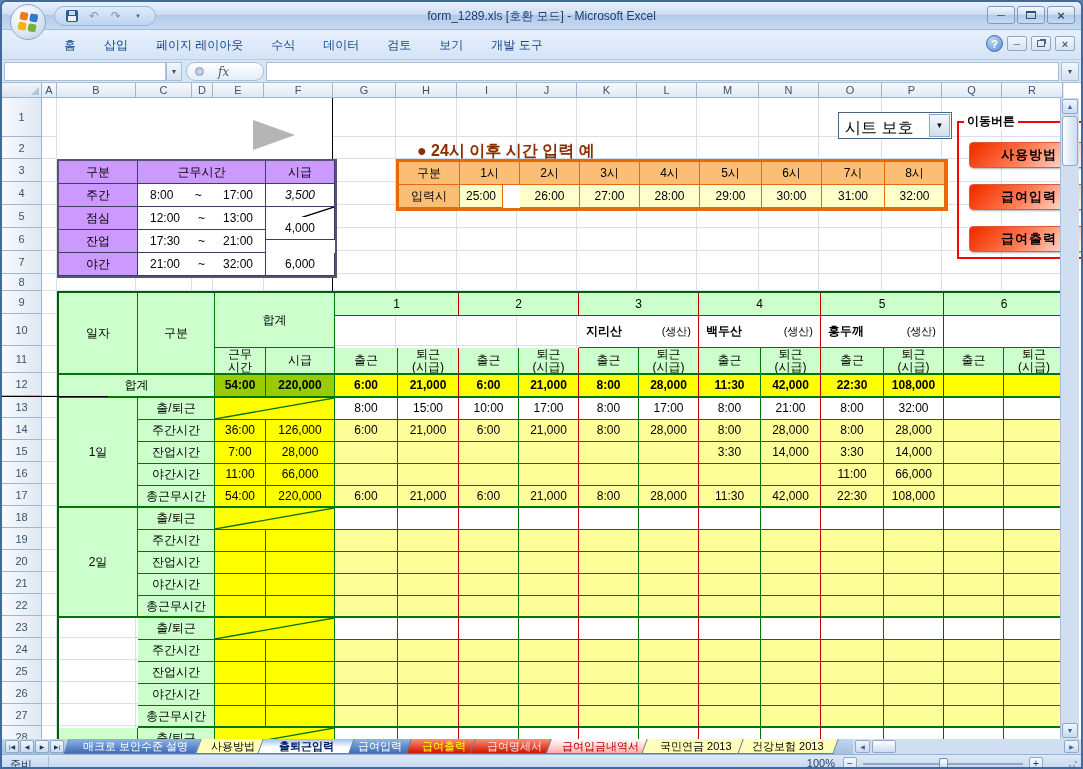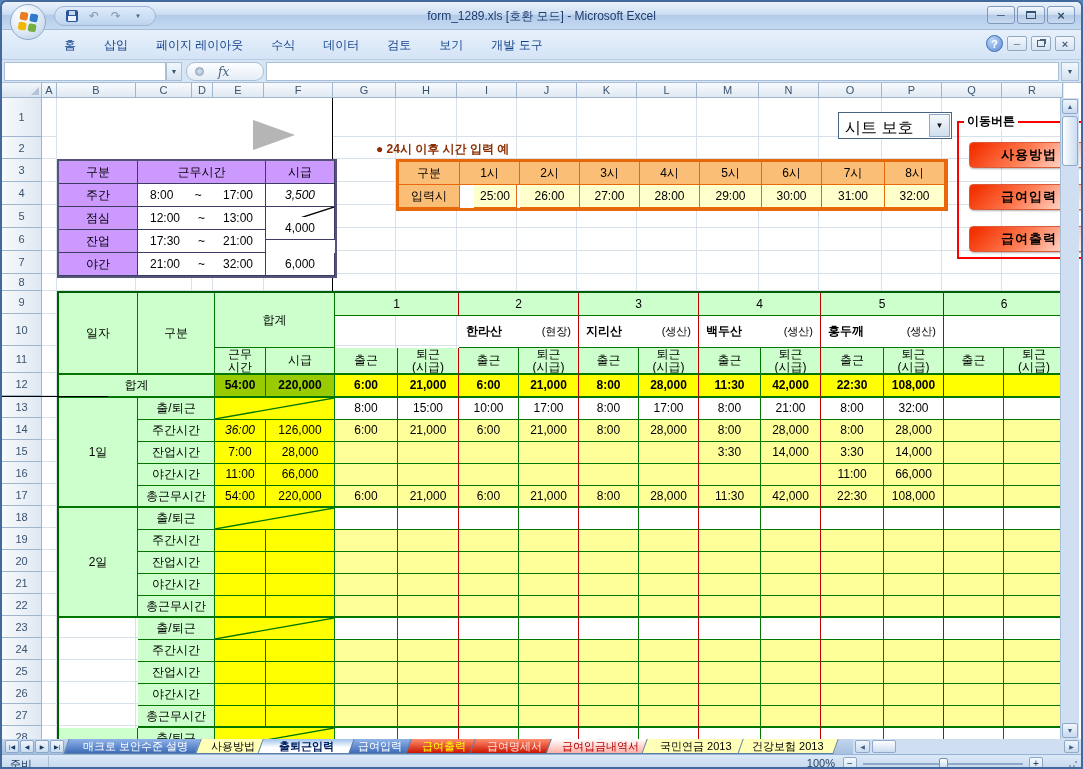--- a/index.html
+++ b/index.html
@@ -67,21 +67,21 @@
 
 #banner{position:absolute;left:57px;top:109px;width:196px;height:42px;border-radius:12px;z-index:3;
   background:linear-gradient(#F4FFD2 0%,#C5EC7D 40%,#8FCC35 55%,#9CD741 100%);
   border:2px solid #79AB34;box-shadow:inset 0 2px 2px rgba(255,255,255,.8),1px 2px 3px rgba(0,0,0,.25);
   display:flex;align-items:center;justify-content:center;font-size:20px;font-weight:bold;color:#000;letter-spacing:1px}
 #bannerArrow{position:absolute;left:251px;top:118px;width:0;height:0;z-index:2;
   border-left:42px solid #B5B5B5;border-top:15px solid transparent;border-bottom:15px solid transparent}
 #rate,#ot,#ts{position:absolute;z-index:3;background:#FFF}
 #rate{left:55px;top:157px;width:280px;height:119px;border:2px solid #54547A;overflow:hidden}
 #ot{left:394px;top:157px;width:552px;height:52px;border:3px solid #E8690B;overflow:hidden}
-#otlabel{position:absolute;left:374px;top:139px;z-index:3;font-size:12px;font-weight:bold;color:#8B2E00}
+#otlabel{position:absolute;left:415px;top:139px;z-index:3;font-size:16px;font-weight:bold;color:#8B2E00}
 #ts{left:55px;top:289px;width:1010px;height:552px;border:2px solid #005E00;overflow:hidden;background:transparent}
 #combo{position:absolute;left:836px;top:110px;width:114px;height:27px;z-index:3;border:1px solid #49657F;background:#FFF}
 #combo .val{position:absolute;left:6px;top:5px;font-size:16px;color:#000}
 #combo .drop{position:absolute;right:1px;top:1px;bottom:1px;width:21px;background:linear-gradient(#F4F8FC,#CFDEEE);
   border:1px solid #8FA8C8;display:flex;align-items:center;justify-content:center;font-size:8px;color:#111}
 #navpanel{position:absolute;left:955px;top:119px;width:140px;height:138px;border:2px solid #F00;z-index:3}
 #navtitle{position:absolute;left:962px;top:111px;z-index:4;background:#FFF;padding:0 3px;font-size:12px;font-weight:bold;color:#000}
 .navbtn{position:absolute;left:967px;width:120px;height:26px;z-index:4;border-radius:4px;border:1px solid #D95B3A;
   background:linear-gradient(135deg,#F23000 5%,#FF7A50 45%,#FFE9E2 90%,#FFFFFF);
   box-shadow:1px 1px 2px rgba(0,0,0,.3);display:flex;align-items:center;justify-content:center;
@@ -311,42 +311,41 @@
       <div class="c" style="left: 0px; top: 0px; width: 61px; height: 23px; background: rgb(251, 190, 119); border-right: 1px solid rgb(232, 105, 11); border-bottom: 1px solid rgb(232, 105, 11);">구분</div>
       <div class="c" style="left: 61px; top: 0px; width: 60px; height: 23px; background: rgb(251, 190, 119); border-right: 1px solid rgb(232, 105, 11); border-bottom: 1px solid rgb(232, 105, 11);">1시</div>
       <div class="c" style="left: 121px; top: 0px; width: 60px; height: 23px; background: rgb(251, 190, 119); border-right: 1px solid rgb(232, 105, 11); border-bottom: 1px solid rgb(232, 105, 11);">2시</div>
       <div class="c" style="left: 181px; top: 0px; width: 60px; height: 23px; background: rgb(251, 190, 119); border-right: 1px solid rgb(232, 105, 11); border-bottom: 1px solid rgb(232, 105, 11);">3시</div>
       <div class="c" style="left: 241px; top: 0px; width: 60px; height: 23px; background: rgb(251, 190, 119); border-right: 1px solid rgb(232, 105, 11); border-bottom: 1px solid rgb(232, 105, 11);">4시</div>
       <div class="c" style="left: 301px; top: 0px; width: 62px; height: 23px; background: rgb(251, 190, 119); border-right: 1px solid rgb(232, 105, 11); border-bottom: 1px solid rgb(232, 105, 11);">5시</div>
       <div class="c" style="left: 363px; top: 0px; width: 60px; height: 23px; background: rgb(251, 190, 119); border-right: 1px solid rgb(232, 105, 11); border-bottom: 1px solid rgb(232, 105, 11);">6시</div>
       <div class="c" style="left: 423px; top: 0px; width: 63px; height: 23px; background: rgb(251, 190, 119); border-right: 1px solid rgb(232, 105, 11); border-bottom: 1px solid rgb(232, 105, 11);">7시</div>
       <div class="c" style="left: 486px; top: 0px; width: 60px; height: 23px; background: rgb(251, 190, 119); border-right: 1px solid rgb(232, 105, 11); border-bottom: 1px solid rgb(232, 105, 11);">8시</div>
       <div class="c" style="left: 0px; top: 23px; width: 61px; height: 23px; background: rgb(251, 190, 119); border-right: 1px solid rgb(232, 105, 11); border-bottom: 1px solid rgb(232, 105, 11);">입력시</div>
-      <div class="c" style="left: 75px; top: 23px; width: 43px; height: 23px; background: rgb(255, 255, 204); border-right: 1px solid rgb(232, 105, 11); border-bottom: 1px solid rgb(232, 105, 11);">25:00</div>
+      <div class="c" style="left: 61px; top: 23px; width: 43px; height: 23px; background: rgb(255, 255, 204); border-right: 1px solid rgb(232, 105, 11); border-bottom: 1px solid rgb(232, 105, 11);">25:00</div>
       <div class="c" style="left: 121px; top: 23px; width: 60px; height: 23px; background: rgb(255, 255, 204); border-right: 1px solid rgb(232, 105, 11); border-bottom: 1px solid rgb(232, 105, 11);">26:00</div>
       <div class="c" style="left: 181px; top: 23px; width: 60px; height: 23px; background: rgb(255, 255, 204); border-right: 1px solid rgb(232, 105, 11); border-bottom: 1px solid rgb(232, 105, 11);">27:00</div>
       <div class="c" style="left: 241px; top: 23px; width: 60px; height: 23px; background: rgb(255, 255, 204); border-right: 1px solid rgb(232, 105, 11); border-bottom: 1px solid rgb(232, 105, 11);">28:00</div>
       <div class="c" style="left: 301px; top: 23px; width: 62px; height: 23px; background: rgb(255, 255, 204); border-right: 1px solid rgb(232, 105, 11); border-bottom: 1px solid rgb(232, 105, 11);">29:00</div>
       <div class="c" style="left: 363px; top: 23px; width: 60px; height: 23px; background: rgb(255, 255, 204); border-right: 1px solid rgb(232, 105, 11); border-bottom: 1px solid rgb(232, 105, 11);">30:00</div>
       <div class="c" style="left: 423px; top: 23px; width: 63px; height: 23px; background: rgb(255, 255, 204); border-right: 1px solid rgb(232, 105, 11); border-bottom: 1px solid rgb(232, 105, 11);">31:00</div>
       <div class="c" style="left: 486px; top: 23px; width: 60px; height: 23px; background: rgb(255, 255, 204); border-right: 1px solid rgb(232, 105, 11); border-bottom: 1px solid rgb(232, 105, 11);">32:00</div>
     </div>
   <div id="ts">
       <div class="c" style="left: 0px; top: 0px; width: 79px; height: 82px; background: rgb(204, 255, 204); border-right: 1px solid rgb(0, 117, 0); border-bottom: 2px solid rgb(0, 117, 0);">일자</div>
       <div class="c" style="left: 79px; top: 0px; width: 77px; height: 82px; background: rgb(204, 255, 204); border-right: 1px solid rgb(0, 117, 0); border-bottom: 2px solid rgb(0, 117, 0);">구분</div>
       <div class="c" style="left: 156px; top: 0px; width: 120px; height: 55px; background: rgb(204, 255, 204); border-right: 1px solid rgb(0, 117, 0); border-bottom: 1px solid rgb(0, 117, 0);">합계</div>
       <div class="c" style="left: 156px; top: 55px; width: 51px; height: 27px; background: rgb(204, 255, 204); border-right: 1px solid rgb(0, 117, 0); border-bottom: 2px solid rgb(0, 117, 0);">근무
 시간</div>
       <div class="c" style="left: 207px; top: 55px; width: 69px; height: 27px; background: rgb(204, 255, 204); border-right: 1px solid rgb(0, 117, 0); border-bottom: 2px solid rgb(0, 117, 0);">시급</div>
       <div class="c" style="left: 276px; top: 0px; width: 124px; height: 23px; background: rgb(204, 255, 204); border-right: 1px solid rgb(192, 0, 0); border-bottom: 1px solid rgb(0, 117, 0);">1</div>
       <div class="c" style="left: 276px; top: 55px; width: 63px; height: 27px; background: rgb(204, 255, 204); border-right: 1px solid rgb(0, 117, 0); border-bottom: 2px solid rgb(0, 117, 0);">출근</div>
       <div class="c" style="left: 339px; top: 55px; width: 61px; height: 27px; background: rgb(204, 255, 204); border-right: 1px solid rgb(192, 0, 0); border-bottom: 2px solid rgb(0, 117, 0);">퇴근
 (시급)</div>
       <div class="c" style="left: 400px; top: 0px; width: 120px; height: 23px; background: rgb(204, 255, 204); border-right: 1px solid rgb(192, 0, 0); border-bottom: 1px solid rgb(0, 117, 0);">2</div>
-      <div class="c" style="left: 400px; top: 23px; width: 120px; height: 32px; background: rgb(255, 255, 255); border-right: 1px solid rgb(192, 0, 0); border-bottom: 1px solid rgb(0, 117, 0); justify-content: space-between; padding: 0px 7px;"><span style="font-weight: bold;">한라산</span><span style="font-size: 11px;">(현장)</span></div>
       <div class="c" style="left: 400px; top: 55px; width: 60px; height: 27px; background: rgb(204, 255, 204); border-right: 1px solid rgb(0, 117, 0); border-bottom: 2px solid rgb(0, 117, 0);">출근</div>
       <div class="c" style="left: 460px; top: 55px; width: 60px; height: 27px; background: rgb(204, 255, 204); border-right: 1px solid rgb(192, 0, 0); border-bottom: 2px solid rgb(0, 117, 0);">퇴근
 (시급)</div>
       <div class="c" style="left: 520px; top: 0px; width: 120px; height: 23px; background: rgb(204, 255, 204); border-right: 1px solid rgb(192, 0, 0); border-bottom: 1px solid rgb(0, 117, 0);">3</div>
       <div class="c" style="left: 520px; top: 23px; width: 120px; height: 32px; background: rgb(255, 255, 255); border-right: 1px solid rgb(192, 0, 0); border-bottom: 1px solid rgb(0, 117, 0); justify-content: space-between; padding: 0px 7px;"><span style="font-weight: bold;">지리산</span><span style="font-size: 11px;">(생산)</span></div>
       <div class="c" style="left: 520px; top: 55px; width: 60px; height: 27px; background: rgb(204, 255, 204); border-right: 1px solid rgb(0, 117, 0); border-bottom: 2px solid rgb(0, 117, 0);">출근</div>
       <div class="c" style="left: 580px; top: 55px; width: 60px; height: 27px; background: rgb(204, 255, 204); border-right: 1px solid rgb(192, 0, 0); border-bottom: 2px solid rgb(0, 117, 0);">퇴근
 (시급)</div>
       <div class="c" style="left: 640px; top: 0px; width: 122px; height: 23px; background: rgb(204, 255, 204); border-right: 1px solid rgb(192, 0, 0); border-bottom: 1px solid rgb(0, 117, 0);">4</div>
       <div class="c" style="left: 640px; top: 23px; width: 122px; height: 32px; background: rgb(255, 255, 255); border-right: 1px solid rgb(192, 0, 0); border-bottom: 1px solid rgb(0, 117, 0); justify-content: space-between; padding: 0px 7px;"><span style="font-weight: bold;">백두산</span><span style="font-size: 11px;">(생산)</span></div>
@@ -389,21 +388,21 @@
       <div class="c" style="left: 460px; top: 105px; width: 60px; height: 22px; background: rgb(255, 255, 255); border-right: 1px solid rgb(192, 0, 0); border-bottom: 1px solid rgb(0, 117, 0);">17:00</div>
       <div class="c" style="left: 520px; top: 105px; width: 60px; height: 22px; background: rgb(255, 255, 255); border-right: 1px solid rgb(0, 117, 0); border-bottom: 1px solid rgb(0, 117, 0);">8:00</div>
       <div class="c" style="left: 580px; top: 105px; width: 60px; height: 22px; background: rgb(255, 255, 255); border-right: 1px solid rgb(192, 0, 0); border-bottom: 1px solid rgb(0, 117, 0);">17:00</div>
       <div class="c" style="left: 640px; top: 105px; width: 62px; height: 22px; background: rgb(255, 255, 255); border-right: 1px solid rgb(0, 117, 0); border-bottom: 1px solid rgb(0, 117, 0);">8:00</div>
       <div class="c" style="left: 702px; top: 105px; width: 60px; height: 22px; background: rgb(255, 255, 255); border-right: 1px solid rgb(192, 0, 0); border-bottom: 1px solid rgb(0, 117, 0);">21:00</div>
       <div class="c" style="left: 762px; top: 105px; width: 63px; height: 22px; background: rgb(255, 255, 255); border-right: 1px solid rgb(0, 117, 0); border-bottom: 1px solid rgb(0, 117, 0);">8:00</div>
       <div class="c" style="left: 825px; top: 105px; width: 60px; height: 22px; background: rgb(255, 255, 255); border-right: 1px solid rgb(192, 0, 0); border-bottom: 1px solid rgb(0, 117, 0);">32:00</div>
       <div class="c" style="left: 885px; top: 105px; width: 60px; height: 22px; background: rgb(255, 255, 255); border-right: 1px solid rgb(0, 117, 0); border-bottom: 1px solid rgb(0, 117, 0);"></div>
       <div class="c" style="left: 945px; top: 105px; width: 61px; height: 22px; background: rgb(255, 255, 255); border-right: 1px solid rgb(0, 117, 0); border-bottom: 1px solid rgb(0, 117, 0);"></div>
       <div class="c" style="left: 79px; top: 127px; width: 77px; height: 22px; background: rgb(204, 255, 204); border-right: 1px solid rgb(0, 117, 0); border-bottom: 1px solid rgb(0, 117, 0);">주간시간</div>
-      <div class="c" style="left: 156px; top: 127px; width: 51px; height: 22px; background: rgb(255, 255, 0); border-right: 1px solid rgb(0, 117, 0); border-bottom: 1px solid rgb(0, 117, 0); font-style: italic;">36:00</div>
+      <div class="c" style="left: 156px; top: 127px; width: 51px; height: 22px; background: rgb(255, 255, 0); border-right: 1px solid rgb(0, 117, 0); border-bottom: 1px solid rgb(0, 117, 0);">36:00</div>
       <div class="c" style="left: 207px; top: 127px; width: 69px; height: 22px; background: rgb(255, 255, 0); border-right: 1px solid rgb(0, 117, 0); border-bottom: 1px solid rgb(0, 117, 0);">126,000</div>
       <div class="c" style="left: 276px; top: 127px; width: 63px; height: 22px; background: rgb(255, 255, 153); border-right: 1px solid rgb(0, 117, 0); border-bottom: 1px solid rgb(0, 117, 0);">6:00</div>
       <div class="c" style="left: 339px; top: 127px; width: 61px; height: 22px; background: rgb(255, 255, 153); border-right: 1px solid rgb(192, 0, 0); border-bottom: 1px solid rgb(0, 117, 0);">21,000</div>
       <div class="c" style="left: 400px; top: 127px; width: 60px; height: 22px; background: rgb(255, 255, 153); border-right: 1px solid rgb(0, 117, 0); border-bottom: 1px solid rgb(0, 117, 0);">6:00</div>
       <div class="c" style="left: 460px; top: 127px; width: 60px; height: 22px; background: rgb(255, 255, 153); border-right: 1px solid rgb(192, 0, 0); border-bottom: 1px solid rgb(0, 117, 0);">21,000</div>
       <div class="c" style="left: 520px; top: 127px; width: 60px; height: 22px; background: rgb(255, 255, 153); border-right: 1px solid rgb(0, 117, 0); border-bottom: 1px solid rgb(0, 117, 0);">8:00</div>
       <div class="c" style="left: 580px; top: 127px; width: 60px; height: 22px; background: rgb(255, 255, 153); border-right: 1px solid rgb(192, 0, 0); border-bottom: 1px solid rgb(0, 117, 0);">28,000</div>
       <div class="c" style="left: 640px; top: 127px; width: 62px; height: 22px; background: rgb(255, 255, 153); border-right: 1px solid rgb(0, 117, 0); border-bottom: 1px solid rgb(0, 117, 0);">8:00</div>
       <div class="c" style="left: 702px; top: 127px; width: 60px; height: 22px; background: rgb(255, 255, 153); border-right: 1px solid rgb(192, 0, 0); border-bottom: 1px solid rgb(0, 117, 0);">28,000</div>
       <div class="c" style="left: 762px; top: 127px; width: 63px; height: 22px; background: rgb(255, 255, 153); border-right: 1px solid rgb(0, 117, 0); border-bottom: 1px solid rgb(0, 117, 0);">8:00</div>

